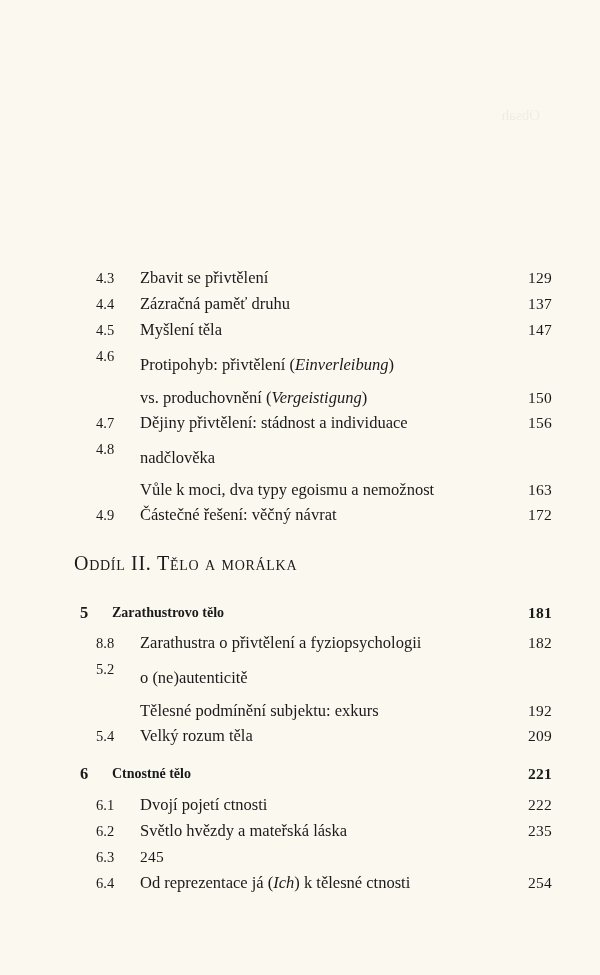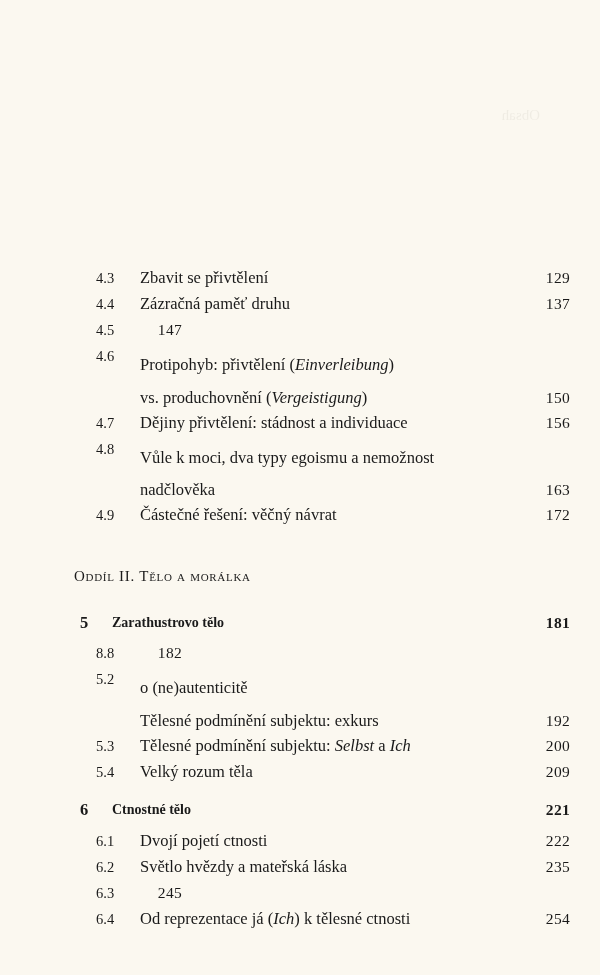--- a/index.html
+++ b/index.html
@@ -63,21 +63,21 @@
     padding-right: 4px;
     font-size: 15.5px;
   }
   .title {
     flex: 1 1 auto;
     padding-right: 10px;
   }
   .page-no {
     flex: 0 0 auto;
     width: 42px;
-    text-align: right;
+    text-align: left;
     font-size: 15.5px;
     letter-spacing: 0.3px;
   }
   .row.sub .num {
     font-size: 14.5px;
     padding-top: 1px;
   }
   .row.chapter {
     font-weight: bold;
     margin-top: 14px;
@@ -93,24 +93,24 @@
     font-weight: bold;
     font-size: 14px;
   }
   .row.chapter .page-no {
     font-weight: bold;
   }
   .row.multiline .page-no {
     align-self: flex-end;
   }
   .section-head {
-    margin-top: 40px;
+    margin-top: 24px;
     margin-bottom: 26px;
     margin-left: -22px;
-    font-size: 15px;
+    font-size: 20px;
     letter-spacing: 0.6px;
   }
   .smallcaps {
     font-variant: small-caps;
     letter-spacing: 0.7px;
   }
   em, .ital {
     font-style: italic;
   }
   .line2 {
@@ -149,20 +149,21 @@
       </div>
 
       <div class="row sub">
         <span class="num">4.4</span>
         <span class="title">Zázračná paměť druhu</span>
         <span class="page-no">137</span>
       </div>
 
       <div class="row sub">
         <span class="num">4.5</span>
+        <span class="title">Myšlení těla</span>
         <span class="page-no">147</span>
       </div>
 
       <div class="row sub multiline">
         <span class="num">4.6</span>
         <span class="title">
           <span class="line2">Protipohyb: přivtělení (<em>Einverleibung</em>)</span>
           <span class="line2">vs. produchovnění (<em>Vergeistigung</em>)</span>
         </span>
         <span class="page-no">150</span>
@@ -170,22 +171,22 @@
 
       <div class="row sub">
         <span class="num">4.7</span>
         <span class="title">Dějiny přivtělení: stádnost a individuace</span>
         <span class="page-no">156</span>
       </div>
 
       <div class="row sub multiline">
         <span class="num">4.8</span>
         <span class="title">
+          <span class="line2">nadčlověka</span>
           <span class="line2">Vůle k moci, dva typy egoismu a nemožnost</span>
-          <span class="line2">nadčlověka</span>
         </span>
         <span class="page-no">163</span>
       </div>
 
       <div class="row sub">
         <span class="num">4.9</span>
         <span class="title">Částečné řešení: věčný návrat</span>
         <span class="page-no">172</span>
       </div>
 
@@ -195,37 +196,33 @@
       </div>
 
       <div class="row chapter">
         <span class="num">5</span>
         <span class="title">Zarathustrovo tělo</span>
         <span class="page-no">181</span>
       </div>
 
       <div class="row sub">
         <span class="num">8.8</span>
+        <span class="title">Zarathustra o přivtělení a fyziopsychologii</span>
         <span class="page-no">182</span>
       </div>
 
       <div class="row sub multiline">
         <span class="num">5.2</span>
         <span class="title">
           <span class="line2">o (ne)autenticitě</span>
           <span class="line2">Tělesné podmínění subjektu: exkurs</span>
         </span>
         <span class="page-no">192</span>
       </div>
 
-      <div class="row sub">
-        <span class="num">5.3</span>
-        <span class="title"><span>Tělesné podmínění subjektu: </span><em>Selbst</em><span> a </span><em>Ich</em></span>
-        <span class="page-no">200</span>
-      </div>
 
       <div class="row sub">
         <span class="num">5.4</span>
         <span class="title">Velký rozum těla</span>
         <span class="page-no">209</span>
       </div>
 
       <div class="row chapter">
         <span class="num">6</span>
         <span class="title">Ctnostné tělo</span>

